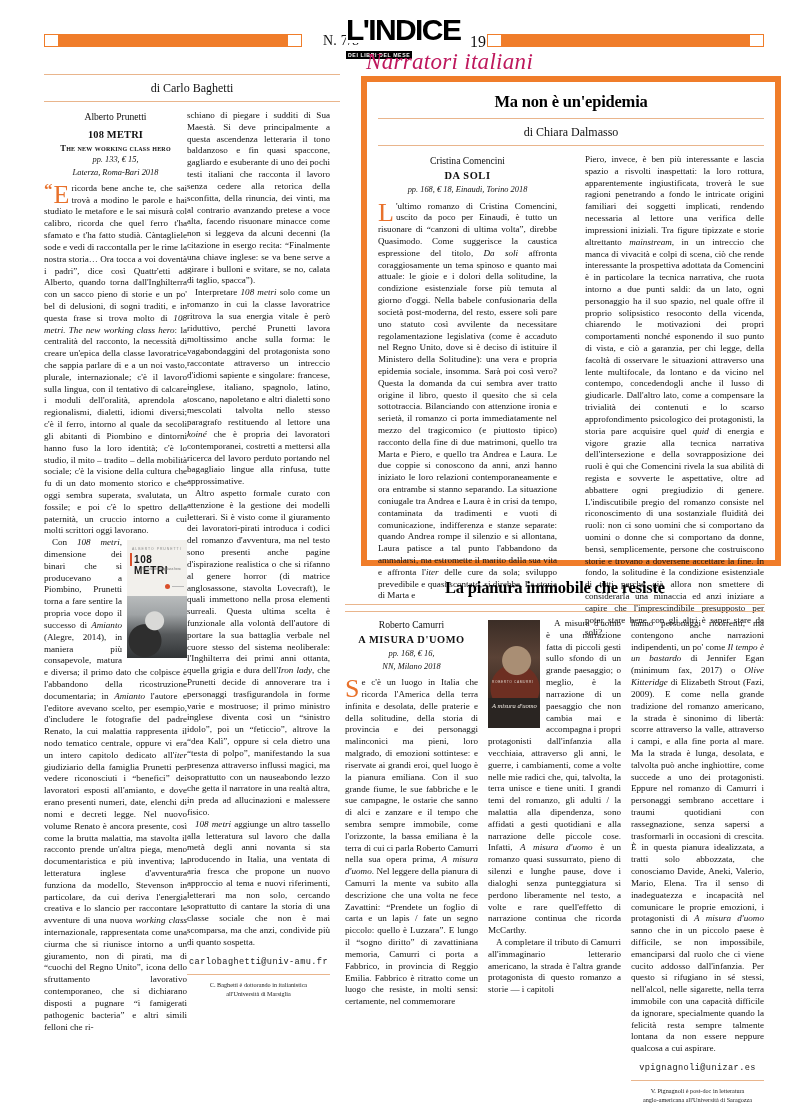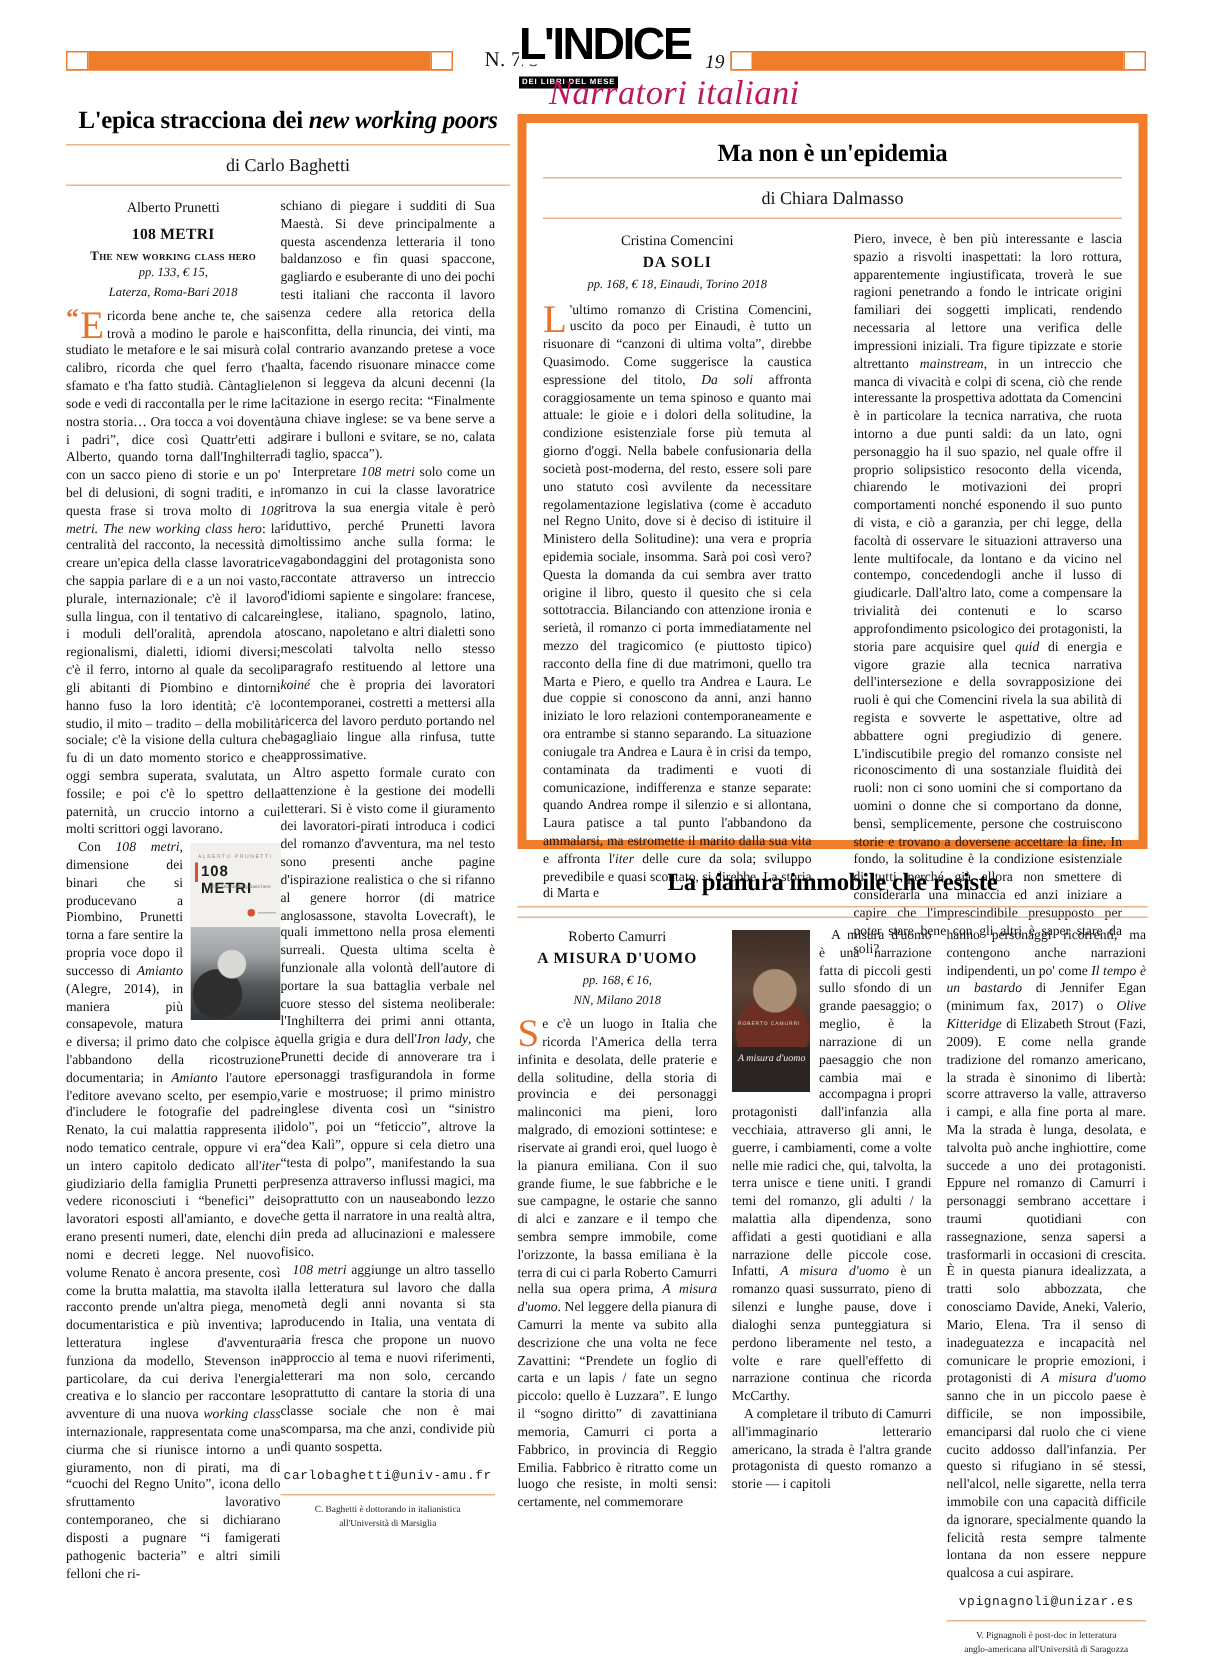--- a/index.html
+++ b/index.html
@@ -43,21 +43,21 @@
     letter-spacing:-1.6px; color:#000;
     background:#fff; display:block;
   }
   .logo .logo-sub {
     font-family:"Liberation Sans", sans-serif;
     font-weight:700; font-size:5.2px; letter-spacing:.6px;
     background:#000; color:#fff; padding:1px 2px; display:inline-block;
     margin-top:-3px;
   }
   .page-no {
-    position:absolute; left: 470px; top: 33px; font-size: 13px; font-style: italic;
+    position:absolute; left: 470px; top: 33px; font-size: 16px;
   }
   .rule-right {
     position:absolute; left: 487px; top: 34px; width: 277px; height: 13px;
     background:#f07d2a; border:1px solid #f07d2a;
   }
   .rule-right::before {
     content:""; position:absolute; left:0; top:0; width:13px; height:11px;
     background:#ffffff; border-right:1px solid #f07d2a;
   }
   .rule-right::after {
@@ -157,21 +157,21 @@
     text-align:center; font-family:"Liberation Mono", monospace;
     font-size: 8.6px; letter-spacing:.4px; margin-top: 8px; color:#1a1a1a;
   }
   .credit-rule { width:100%; height:1px; background:#e9b58c; margin:7px 0 5px 0; }
   .credit {
     text-align:center; font-size: 6.2px; line-height:1.5; color:#222;
   }
 
   
   .frame {
-    position:absolute; left: 345px; top: 76px; width: 420px; height: 490px;
+    position:absolute; left: 361px; top: 76px; width: 420px; height: 490px;
     border: 6px solid #f07d2a; background:#fff;
   }
   .frame-inner { padding: 10px 11px 8px 11px; }
 
   .right-lower {
     position:absolute; left: 345px; top: 578px; width: 420px;
   }
 
   .cols-right-2 {
     display:flex; gap: 28px; margin-top: 8px;
@@ -217,21 +217,20 @@
   <div class="logo">
     <span class="logo-top">L'INDICE</span>
     <span class="logo-sub">DEI LIBRI DEL MESE</span>
   </div>
   <div class="page-no">19</div>
   <div class="rule-right"></div>
   <div class="section-title">Narratori italiani</div>
 </div>
 
 <div class="left-article">
-  <h1 class="art-headline"><span>L'epica stracciona dei </span><i>new working poors</i></h1>
   <div class="hr-thin"></div>
   <div class="byline">di Carlo Baghetti</div>
   <div class="hr-thin"></div>
 
   <div class="cols-2">
     <div class="col">
       <div class="bookhead">
         <span class="author">Alberto Prunetti</span>
         <span class="title">108 METRI</span>
         <span class="subtitle">The new working class hero</span>

